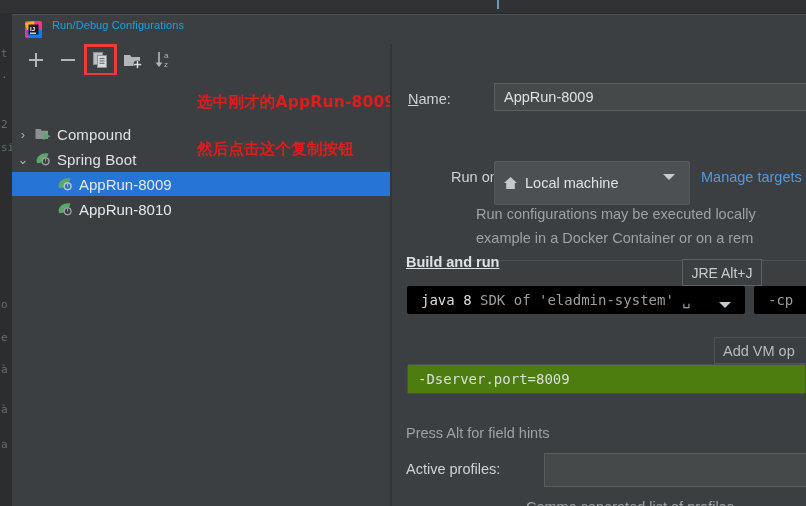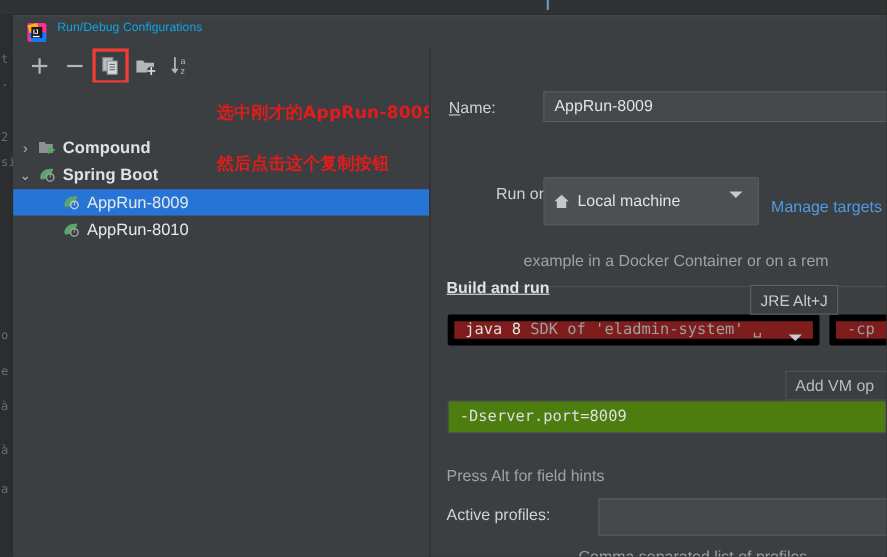--- a/index.html
+++ b/index.html
@@ -31,21 +31,21 @@
   .tb-plus{left:12px;}
   .tb-minus{left:44px;}
   .tb-copy{left:76px;}
   .tb-folder{left:108px;}
   .tb-sort{left:140px;}
   .redbox{position:absolute;left:72px;top:0px;width:33px;height:32px;border:3px solid #f03c37;box-sizing:border-box;}
 
   .treearea{position:absolute;left:0;top:31px;width:378px;height:432px;background:#3c3f41;}
   .trow{position:absolute;left:0;width:378px;height:24px;display:flex;align-items:center;}
   .twist{width:22px;text-align:center;color:#a9b0b3;font-size:13px;line-height:1;display:inline-block;}
-  .tlabel{font-size:15px;color:#dfe1e2;font-weight:bold;letter-spacing:.1px;}
+  .tlabel{font-size:15px;color:#dfe1e2;font-weight:normal;letter-spacing:.1px;}
   .tlabel-leaf{font-size:15px;color:#e6e8e9;font-weight:normal;}
   .ticon{width:18px;height:18px;margin-right:5px;position:relative;display:inline-block;vertical-align:middle;}
   .selrow{background:#2675d6;}
 
   
   .annot{position:absolute;color:#e01c1c;font-size:15.5px;font-weight:bold;white-space:nowrap;
          font-family:"DejaVu Sans","Liberation Sans",sans-serif;letter-spacing:.2px;}
 
   
   .splitter{position:absolute;left:378px;top:29px;width:2px;height:463px;background:#323537;}
@@ -54,26 +54,26 @@
   .lbl{position:absolute;font-size:14.5px;color:#cfd2d4;white-space:nowrap;}
   .lbl u{text-decoration:underline;}
   .field{position:absolute;background:#45494a;border:1px solid #5a5e60;box-sizing:border-box;}
   .field .val{position:absolute;left:9px;top:50%;transform:translateY(-50%);font-size:14.5px;color:#dfe1e2;white-space:nowrap;}
 
   .combo{position:absolute;background:#4c5052;border:1px solid #565a5c;box-sizing:border-box;border-radius:2px;}
   .combo .ctext{position:absolute;left:30px;top:50%;transform:translateY(-50%);font-size:14.5px;color:#dfe1e2;white-space:nowrap;}
   .combo .home{position:absolute;left:8px;top:50%;transform:translateY(-50%);width:15px;height:14px;}
   .caret-dn{position:absolute;width:0;height:0;border-left:6px solid transparent;border-right:6px solid transparent;border-top:6px solid #c7cacc;}
 
-  .link{position:absolute;font-size:14.5px;color:#4e9ae4;white-space:nowrap;margin-top:12px;}
+  .link{position:absolute;font-size:14.5px;color:#4e9ae4;white-space:nowrap;}
   .hint{position:absolute;font-size:14.5px;color:#9ea2a5;white-space:nowrap;}
   .sechdr{position:absolute;font-size:14.5px;color:#dfe1e2;font-weight:bold;white-space:nowrap;text-decoration:underline;}
   .sep{position:absolute;height:1px;background:#4d5052;}
 
-  .monofield{position:absolute;background:#7f1d1d;border:6px solid #000000;box-sizing:border-box;border-radius:2px;}
+  .monofield{position:absolute;background:#000000;border:4px solid #000000;box-sizing:border-box;border-radius:2px;}
   .monofield .mt{position:absolute;left:10px;top:50%;transform:translateY(-50%);
       font-family:"DejaVu Sans Mono","Liberation Mono",monospace;font-size:14px;white-space:nowrap;}
   .mono-plain{background:#4d7c0f;border:1px solid #4d5052;}
   .mt-w{color:#dcdfe0;}
   .mt-g{color:#9b9fa1;}
 
   .tooltip{position:absolute;background:#3c3f41;border:1px solid #5c6164;box-sizing:border-box;
            font-size:14px;color:#c9cccd;display:flex;align-items:center;justify-content:center;white-space:nowrap;z-index:20;}
   .tooltip2{position:absolute;background:#3c3f41;border:1px solid #4f5355;box-sizing:border-box;
            font-size:14.5px;color:#b9bcbe;display:flex;align-items:center;padding-left:8px;white-space:nowrap;z-index:19;}
@@ -235,20 +235,21 @@
         <span class="home">
           <svg width="15" height="14" viewBox="0 0 15 14">
             <path d="M7.5 1 L14 7 L11.8 7 L11.8 13 L3.2 13 L3.2 7 L1 7 Z" fill="#c4c8ca"></path>
           </svg>
         </span>
         <span class="ctext">Local machine</span>
         <span class="caret-dn" style="right:14px;top:12px;"></span>
       </div>
       <div class="link" style="left:309px;top:125px;">Manage targets</div>
 
+      <div class="hint" style="left:84px;top:162px;">Run configurations may be executed locally</div>
       <div class="hint" style="left:84px;top:186px;">example in a Docker Container or on a rem</div>
 
       <div class="sep" style="left:16px;top:216px;width:398px;"></div>
 
       <div class="sechdr" style="left:14px;top:210px;">Build and run</div>
 
       <div class="monofield" style="left:15px;top:242px;width:338px;height:28px;">
         <span class="mt">
           <span class="mt-w">java 8</span><span class="mt-g"> SDK of 'eladmin-system'</span><span class="mt-g"> ␣</span>
         </span>

